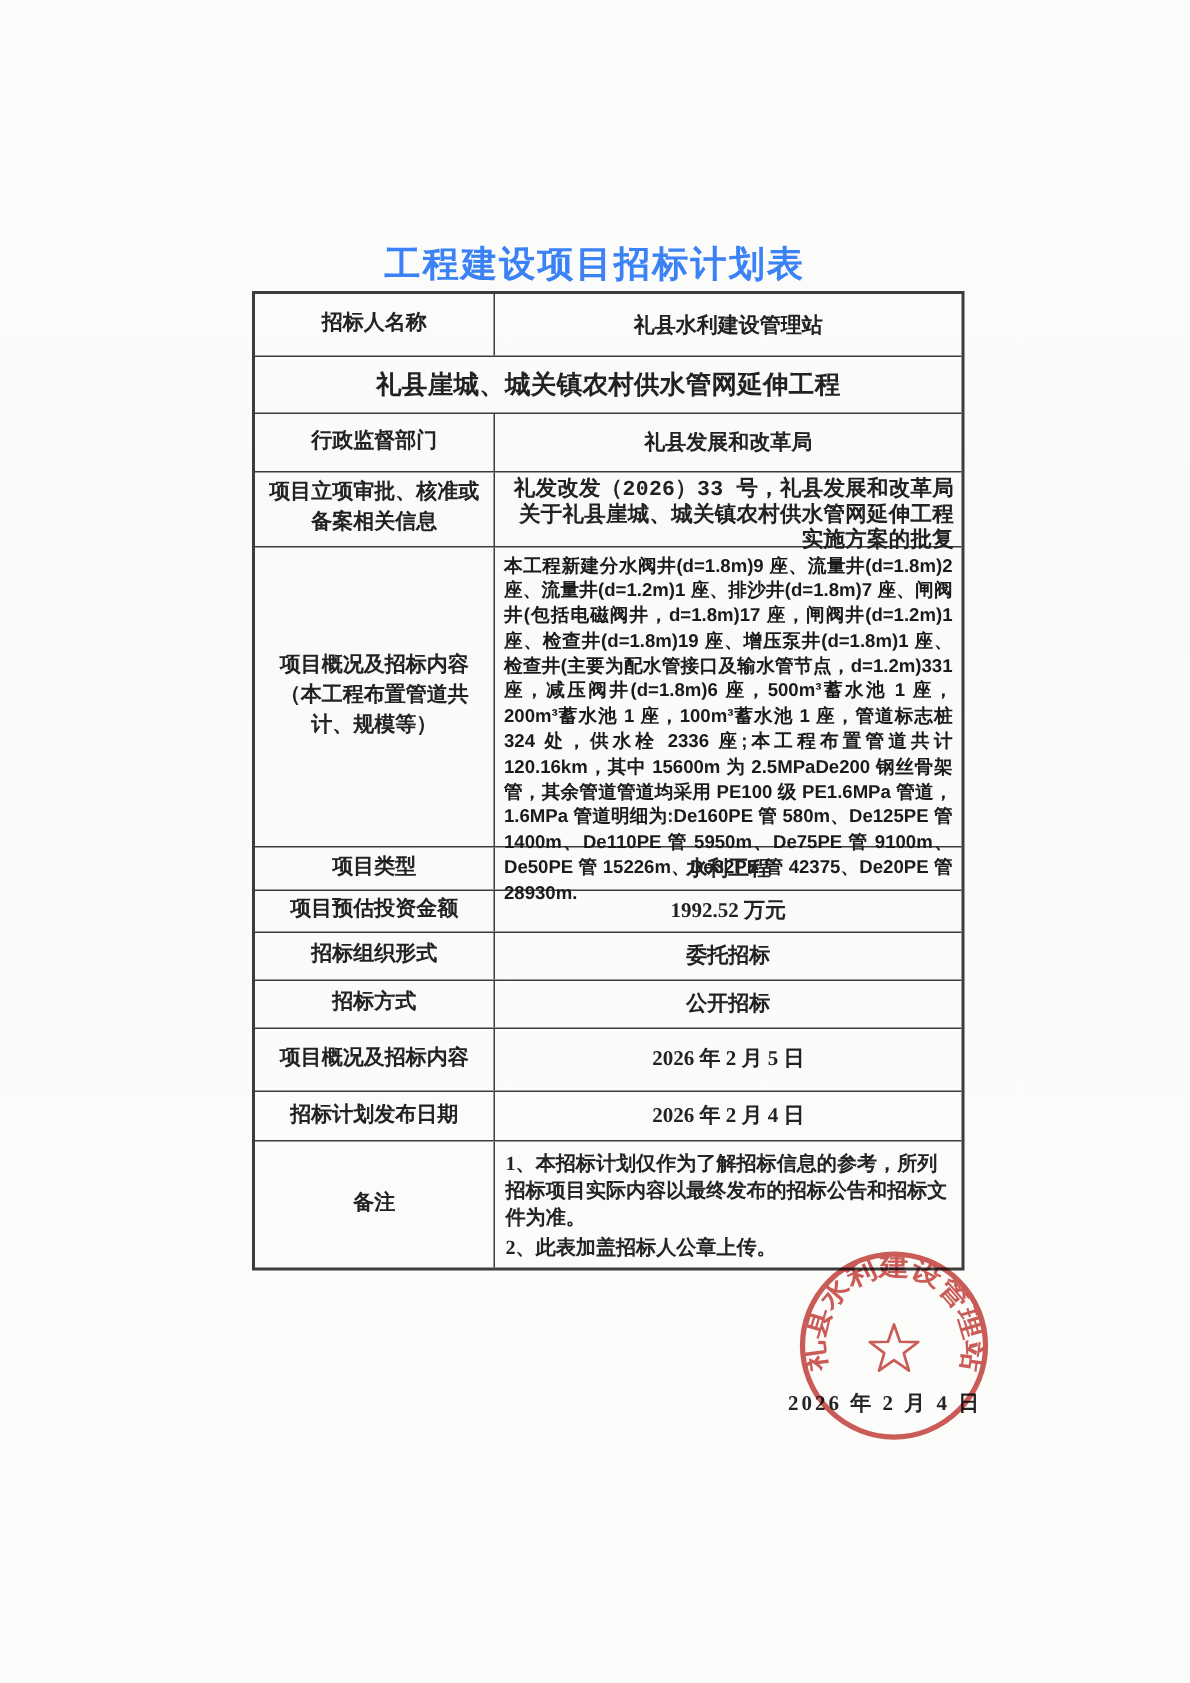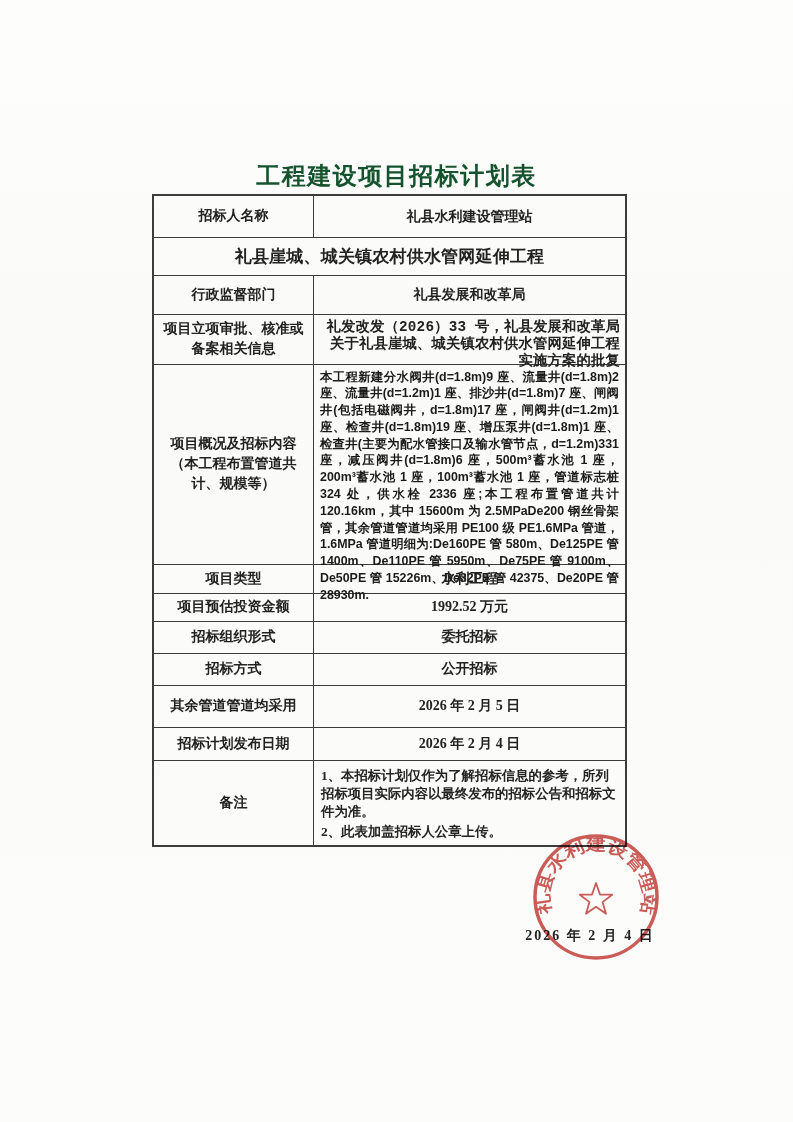--- a/index.html
+++ b/index.html
@@ -6,24 +6,24 @@
   body{
     width:793px;height:1122px;position:relative;overflow:hidden;
     background:linear-gradient(180deg,#fdfdfc 0%,#fafaf8 30%,#fcfcfb 100%);
     font-family:"Liberation Serif", serif;
     color:#1d1d1d;
     -webkit-font-smoothing:antialiased;
   }
   .page{position:absolute;inset:0;}
   .doc-title{
     position:absolute;top:160px;left:0;width:793px;text-align:center;
-    font-size:24px;font-weight:bold;letter-spacing:1.5px;color:#14532d;
+    font-size:24px;font-weight:bold;letter-spacing:1.5px;color:#3b82f6;
   }
   .doc-table{
-    position:absolute;left:152px;top:194px;width:475px;
+    position:absolute;left:168px;top:194px;width:475px;
     border:2px solid #3c3c3c;box-sizing:border-box;background:transparent;
   }
   .t-row{display:flex;box-sizing:border-box;border-top:1.5px solid #3c3c3c;}
   .t-row.first{border-top:none;}
   .cell-label{
     flex:0 0 160px;width:160px;border-right:1.5px solid #3c3c3c;box-sizing:border-box;
     display:flex;align-items:center;justify-content:center;text-align:center;
     font-size:14px;font-weight:bold;line-height:1.45;padding:2px 5px;color:#222;
   }
   .cell-value{
@@ -110,21 +110,21 @@
       <div class="cell-label">招标组织形式</div>
       <div class="cell-value">委托招标</div>
     </div>
 
     <div class="t-row h34">
       <div class="cell-label">招标方式</div>
       <div class="cell-value">公开招标</div>
     </div>
 
     <div class="t-row h43">
-      <div class="cell-label">其余管道管道均采用</div>
+      <div class="cell-label">项目概况及招标内容</div>
       <div class="cell-value">2026 年 2 月 5 日</div>
     </div>
 
     <div class="t-row h35">
       <div class="cell-label">招标计划发布日期</div>
       <div class="cell-value">2026 年 2 月 4 日</div>
     </div>
 
     <div class="t-row h86">
       <div class="cell-label">备注</div>

